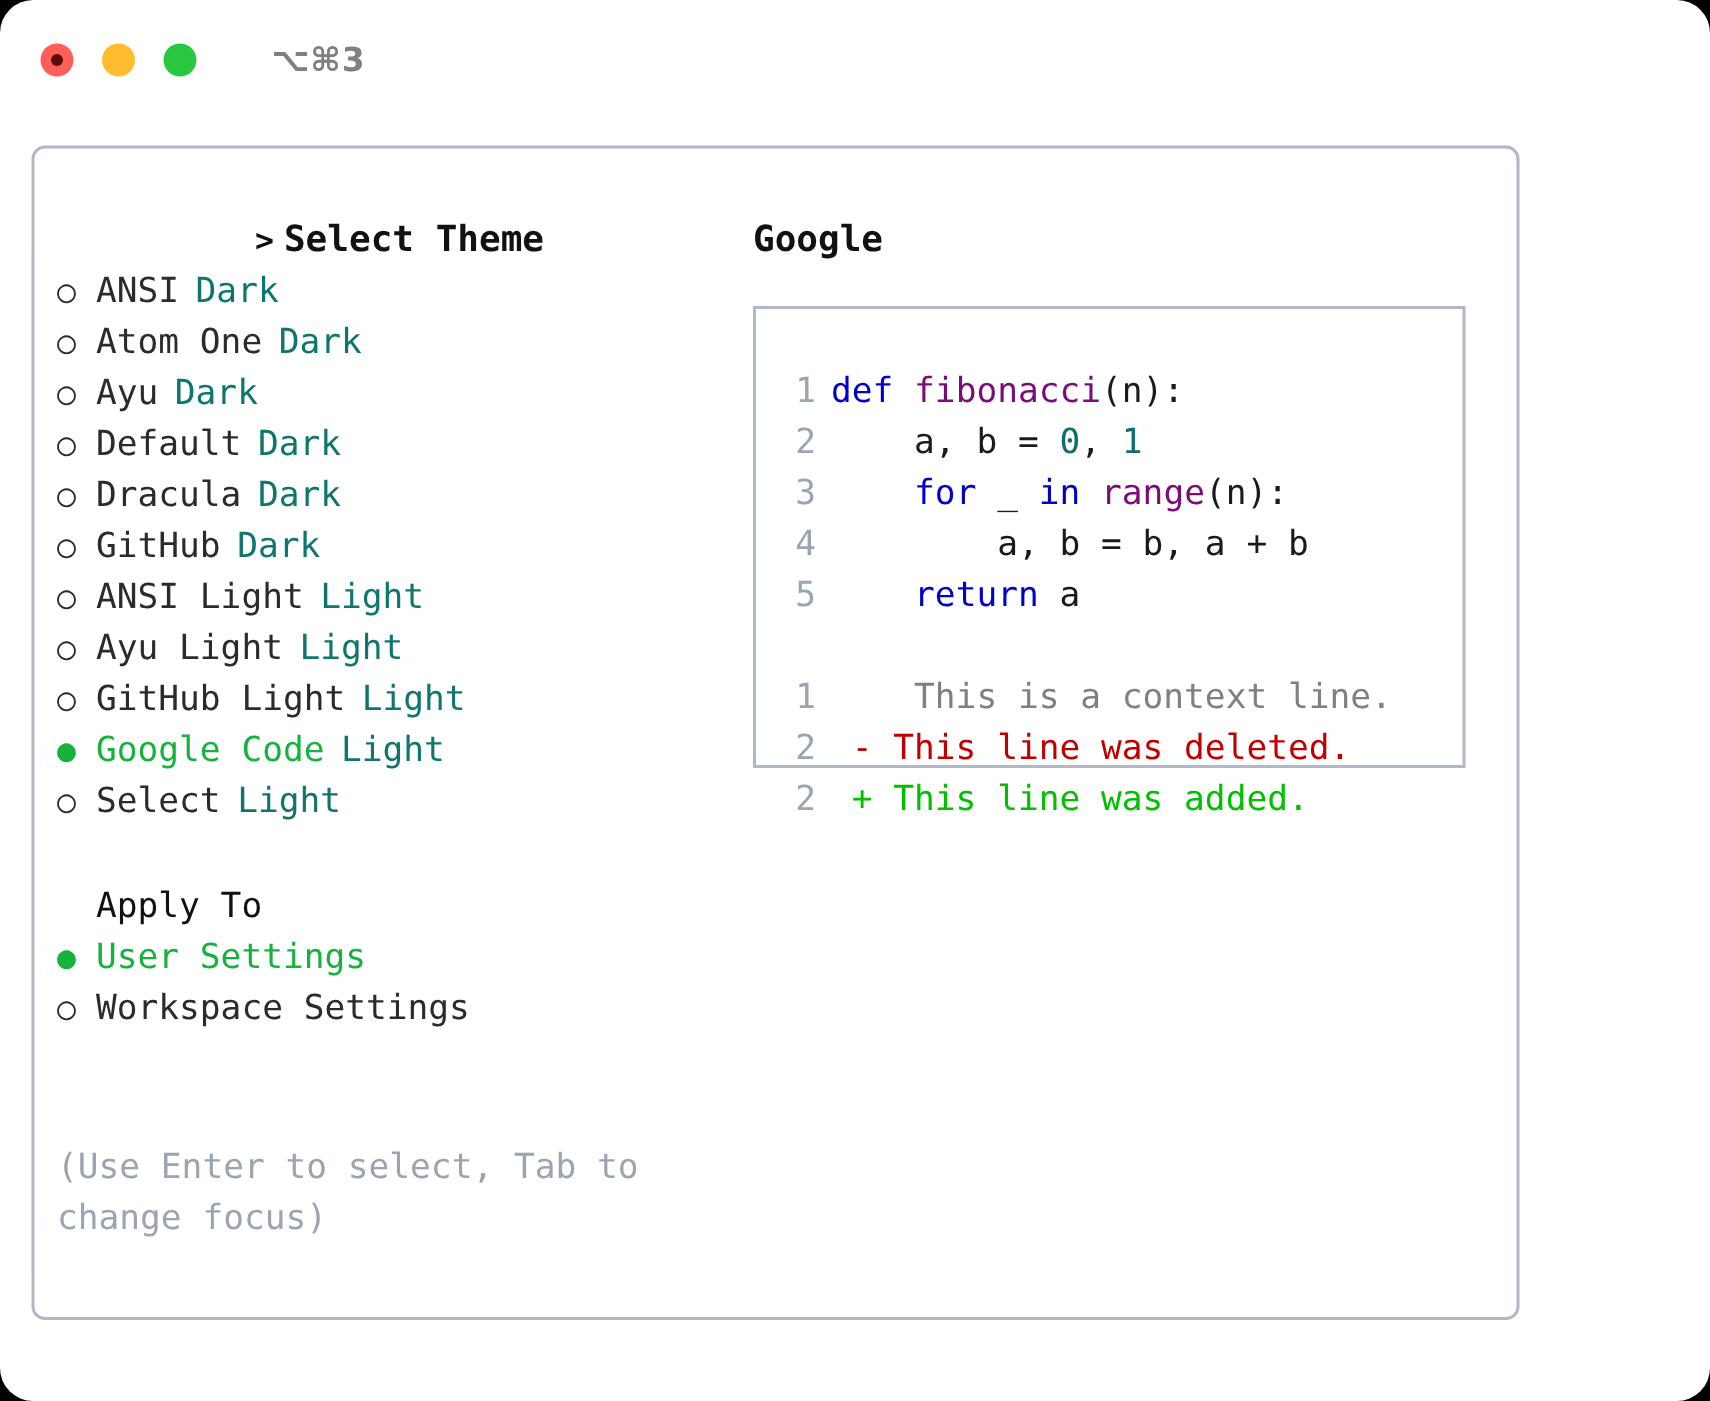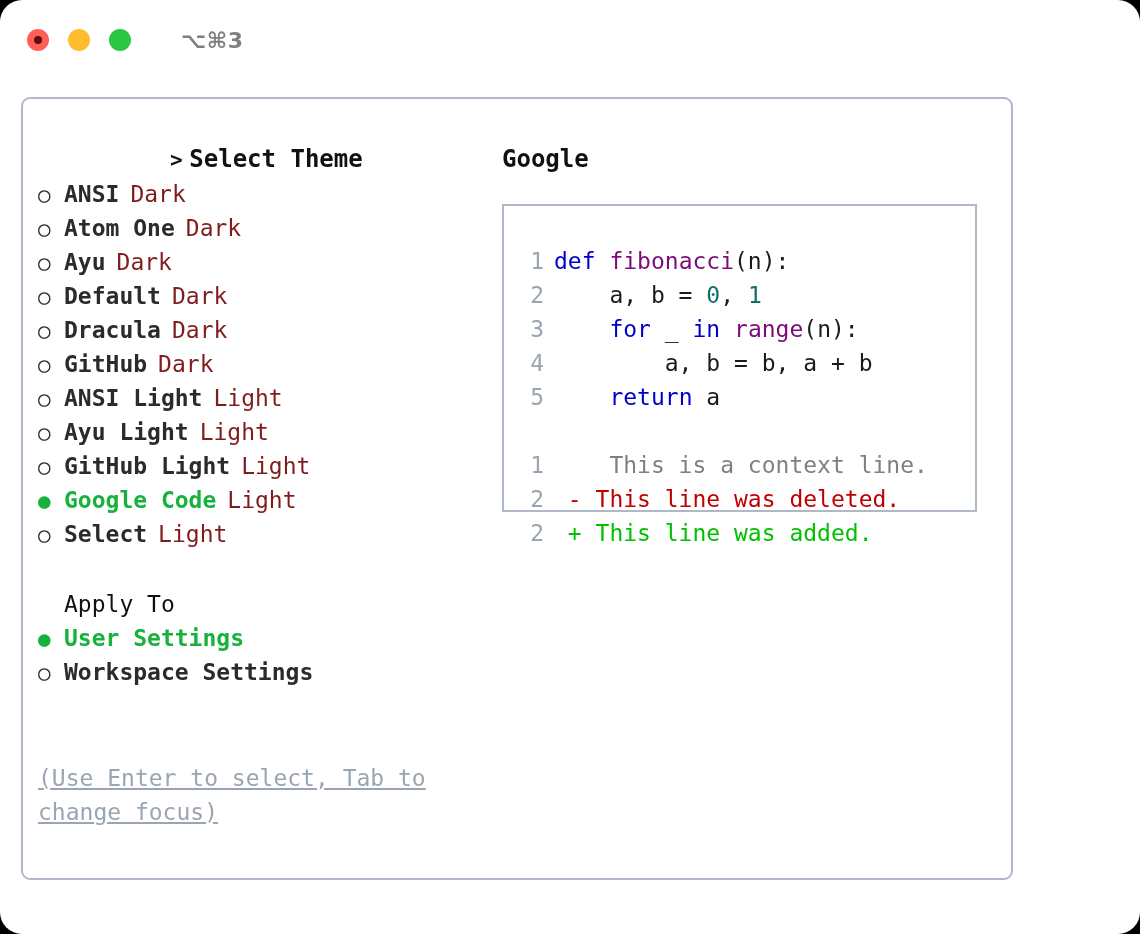--- a/index.html
+++ b/index.html
@@ -117,44 +117,43 @@
     height: 36px;
     line-height: 36px;
     text-align: center;
   }
   #select-theme-header .marker {
     font-weight: bold;
     color: #111111;
   }
   .theme-name {
     color: #2b2b2b;
-    font-weight: 700;
+    font-weight: 400;
   }
   .row.selected .theme-name { color: #17b23e; }
   .row.selected .marker { color: #17b23e; }
   .theme-kind {
-    color: #7f1d1d;
+    color: #0f766e;
     margin-left: 11px;
   }
 
   #apply-section { margin-top: 36px; }
   #apply-header {
     color: #111111;
     padding-left: 26px;
   }
 
   #hint-text {
     position: absolute;
     left: 15px;
     top: 662px;
     width: 420px;
     color: #9aa5b1;
     font-size: 23px;
     line-height: 34px;
-    text-decoration: underline;
   }
 
   
   #preview-column {
     position: absolute;
     left: 479px;
     top: 42px;
   }
   #preview-header {
     font-size: 24px;

